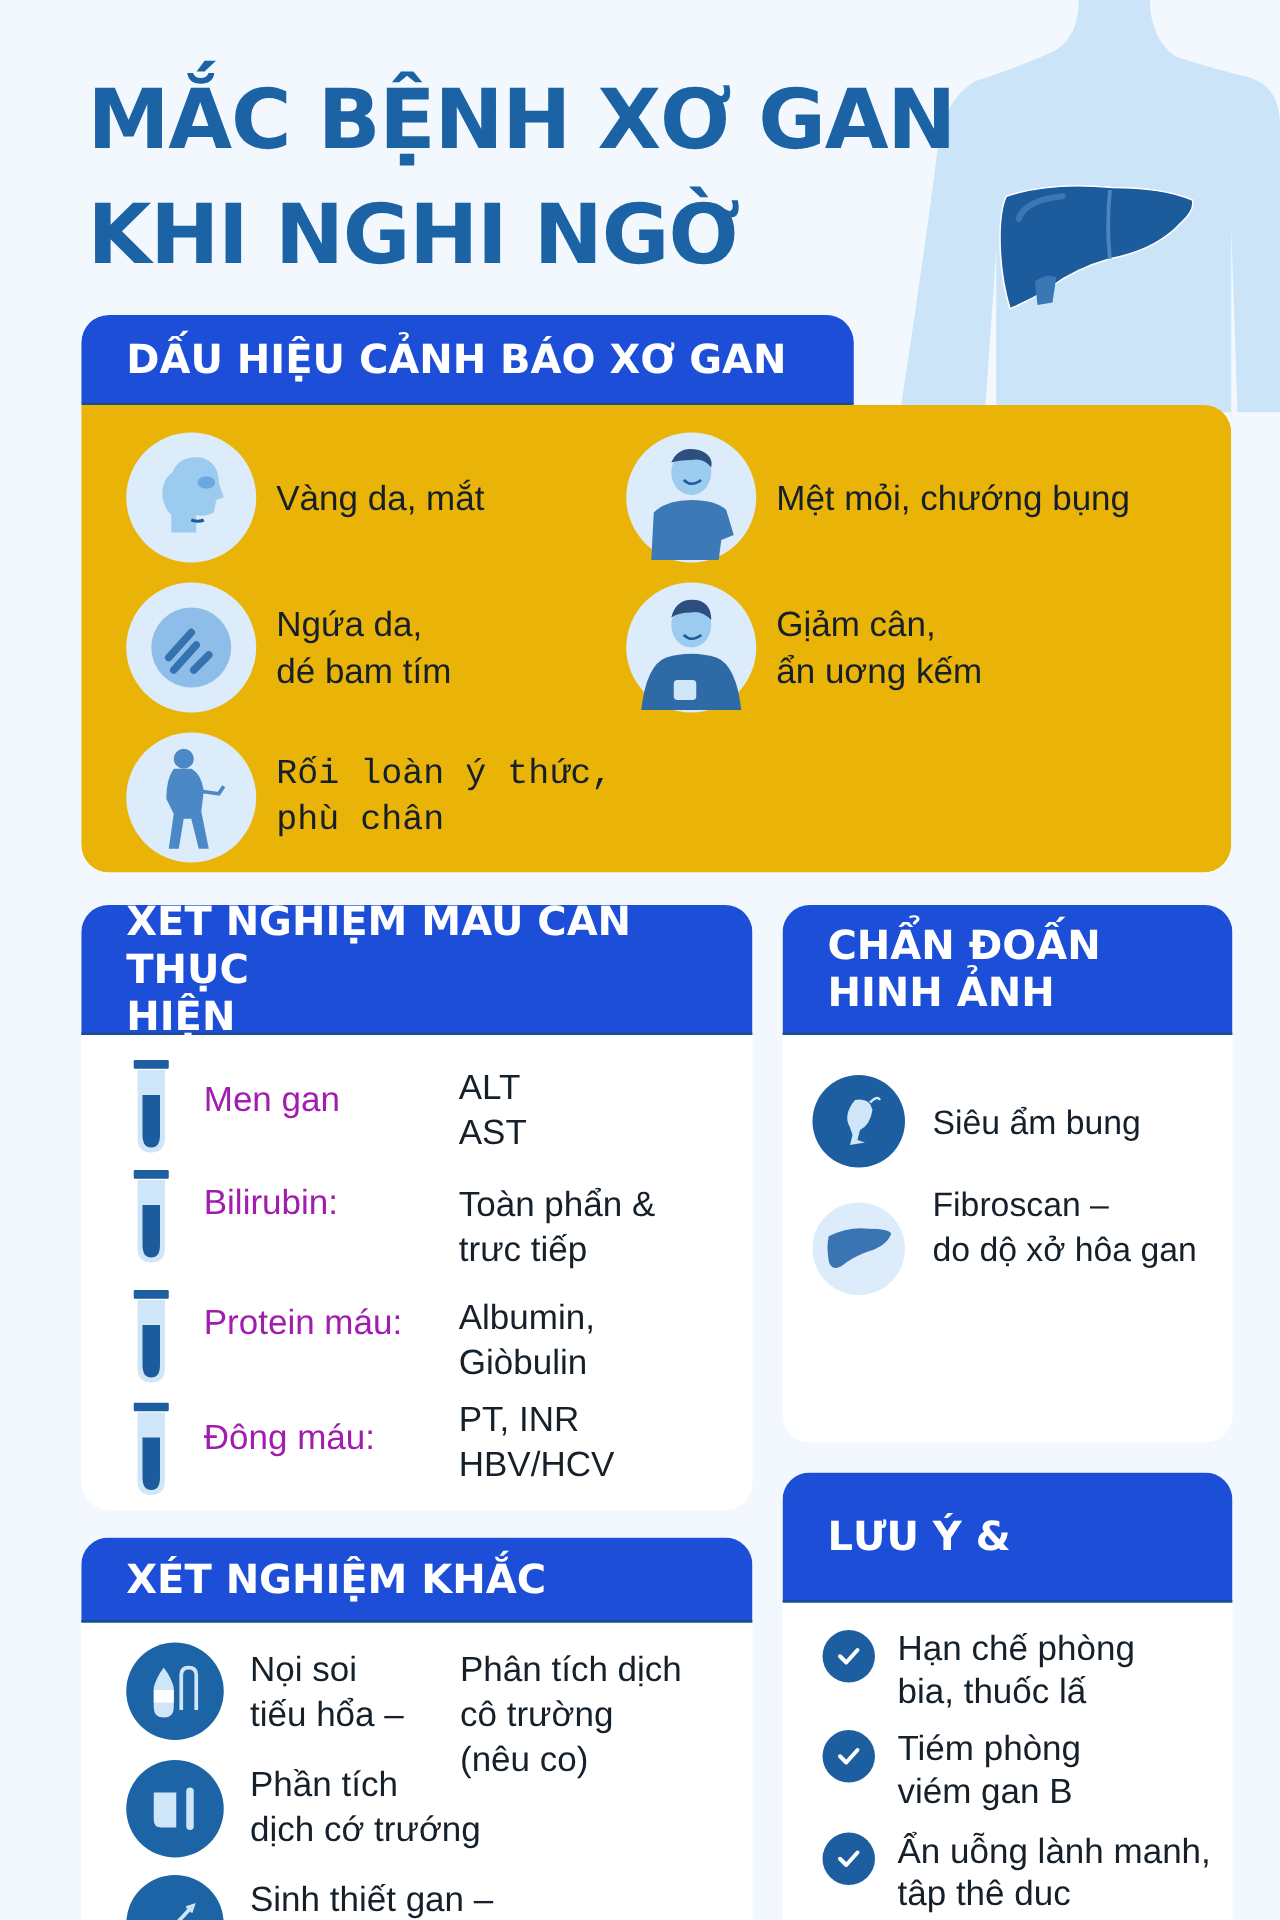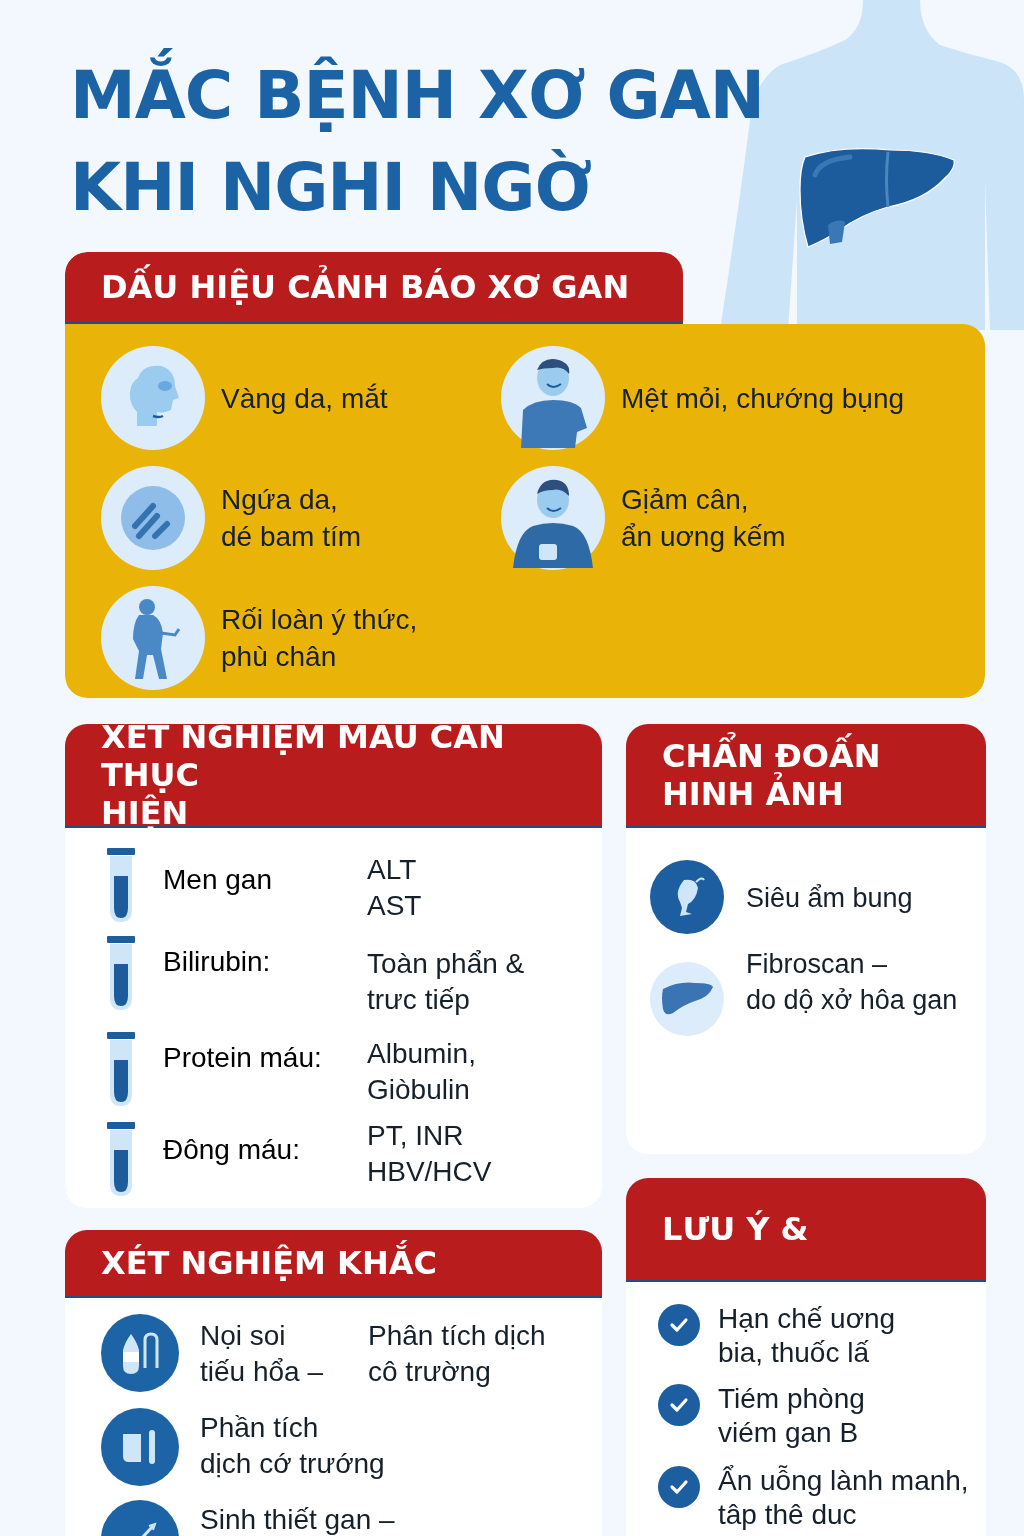--- a/index.html
+++ b/index.html
@@ -13,21 +13,21 @@
   .body-silhouette { position: absolute; left: 700px; top: 0; width: 324px; height: 330px; }
   .main-title {
     position: absolute; left: 70px; top: 50px;
     font-family: "DejaVu Sans", sans-serif; font-weight: 700;
     color: #1b63a5; font-size: 66px; line-height: 92px; letter-spacing: -1px;
   }
   .main-title div { white-space: nowrap; }
 
   .card { position: absolute; background: #fff; border-radius: 22px; overflow: hidden; }
   .card-header {
-    background: #b91c1c; color: #fff;
+    background: #1d4ed8; color: #fff;
     font-family: "DejaVu Sans", sans-serif; font-weight: 700;
     padding: 0 36px; display: flex; align-items: center;
     border-bottom: 2px solid #17508a;
   }
   .card-header span { display: block; }
 
   
   #card-signs { left: 65px; top: 252px; width: 920px; height: 446px; background: transparent; }
   #card-signs .card-header { width: 618px; height: 72px; font-size: 32px; border-radius: 22px 22px 0 0; }
   #card-signs .card-body { background: #eab308; width: 920px; height: 374px; border-radius: 0 22px 22px 22px; position: relative; }
@@ -37,21 +37,21 @@
     background: #dcecfa; flex-shrink: 0;
     display: flex; align-items: center; justify-content: center;
   }
   .sign .sign-text { margin-left: 16px; font-size: 28px; line-height: 37px; color: #15202b; }
 
   
   #card-blood { left: 65px; top: 724px; width: 537px; height: 484px; }
   #card-blood .card-header { height: 104px; font-size: 32px; line-height: 38px; }
   .blood-row { position: absolute; left: 0; width: 537px; height: 90px; }
   .tube { position: absolute; left: 40px; top: 0; width: 32px; height: 76px; }
-  .blood-label { position: absolute; left: 98px; font-size: 28px; color: #000000; }
+  .blood-label { position: absolute; left: 98px; font-size: 28px; color: #a21caf; }
   .blood-value { position: absolute; left: 302px; font-size: 28px; line-height: 36px; color: #15202b; }
 
   
   #card-imaging { left: 626px; top: 724px; width: 360px; height: 430px; }
   #card-imaging .card-header { height: 104px; font-size: 32px; line-height: 38px; }
   .img-row { position: absolute; left: 24px; display: flex; align-items: flex-start; }
   .img-circle { width: 74px; height: 74px; border-radius: 50%; flex-shrink: 0; display: flex; align-items: center; justify-content: center; }
   .img-text { margin-left: 22px; font-size: 27px; line-height: 36px; color: #15202b; }
 
   
@@ -142,21 +142,21 @@
           <path d="M10 100 Q14 64 30 58 Q50 52 70 58 Q86 64 90 100 Z" fill="#2e6aa6"></path>
           <rect x="36" y="76" width="18" height="16" rx="3" fill="#cfe5f8"></rect>
         </svg>
       </div>
       <div class="sign-text">
         <div>Gịảm cân,</div>
         <div>ẩn uơng kếm</div>
       </div>
     </div>
 
-    <div class="sign" style="left:36px; top:262px;">
+    <div class="sign" style="left:36px; top:262px;font-family:Liberation Mono, monospace;">
       <div class="icon-circle">
         <svg width="80" height="90" viewBox="0 0 80 90">
           <circle cx="34" cy="14" r="8" fill="#4a88c6"></circle>
           <path d="M26 22 Q20 30 20 46 L26 58 L22 86 L30 86 L34 62 L40 62 L46 86 L54 86 L48 56 L50 40 Q48 26 40 22 Z" fill="#4a88c6"></path>
           <path d="M48 40 L62 42 L66 36" stroke="#4a88c6" stroke-width="3" fill="none"></path>
         </svg>
       </div>
       <div class="sign-text">
         <div>Rối loàn ý thức,</div>
         <div>phù chân</div>
@@ -264,20 +264,21 @@
         <path d="M30 40 L30 12 Q30 6 36 6 Q42 6 42 12 L42 40" stroke="#cfe5f8" stroke-width="3" fill="none"></path>
       </svg>
   </div>
   <div class="other-text" style="left:135px; top:88px;">
     <div>Nọi soi</div>
     <div>tiếu hổa –</div>
   </div>
   <div class="other-text" style="left:303px; top:88px;">
     <div>Phân tích dịch</div>
     <div>cô trường</div>
+    <div>(nêu co)</div>
   </div>
   <div class="other-circle" style="top:178px;">
     <svg width="50" height="50" viewBox="0 0 50 50">
         <path d="M8 12 L26 12 L26 40 L14 40 Q8 40 8 34 Z" fill="#cfe5f8"></path>
         <rect x="34" y="8" width="6" height="34" rx="3" fill="#cfe5f8"></rect>
       </svg>
   </div>
   <div class="other-text" style="left:135px; top:180px;">
     <div>Phần tích</div>
     <div>dịch cớ trướng</div>
@@ -299,21 +300,21 @@
       <span>LƯU Ý &amp;</span>
     </div>
   </div>
   <div class="note-row" style="top:124px;">
     <div class="check">
         <svg width="24" height="24" viewBox="0 0 24 24">
           <path d="M5 12 L10 17 L19 7" stroke="#fff" stroke-width="3.2" fill="none" stroke-linecap="round" stroke-linejoin="round"></path>
         </svg>
       </div>
     <div class="note-text">
-      <div>Hạn chế uơng</div>
+      <div>Hạn chế phòng</div>
       <div>bia, thuốc lấ</div>
     </div>
   </div>
   <div class="note-row" style="top:204px;">
     <div class="check">
         <svg width="24" height="24" viewBox="0 0 24 24">
           <path d="M5 12 L10 17 L19 7" stroke="#fff" stroke-width="3.2" fill="none" stroke-linecap="round" stroke-linejoin="round"></path>
         </svg>
       </div>
     <div class="note-text">

